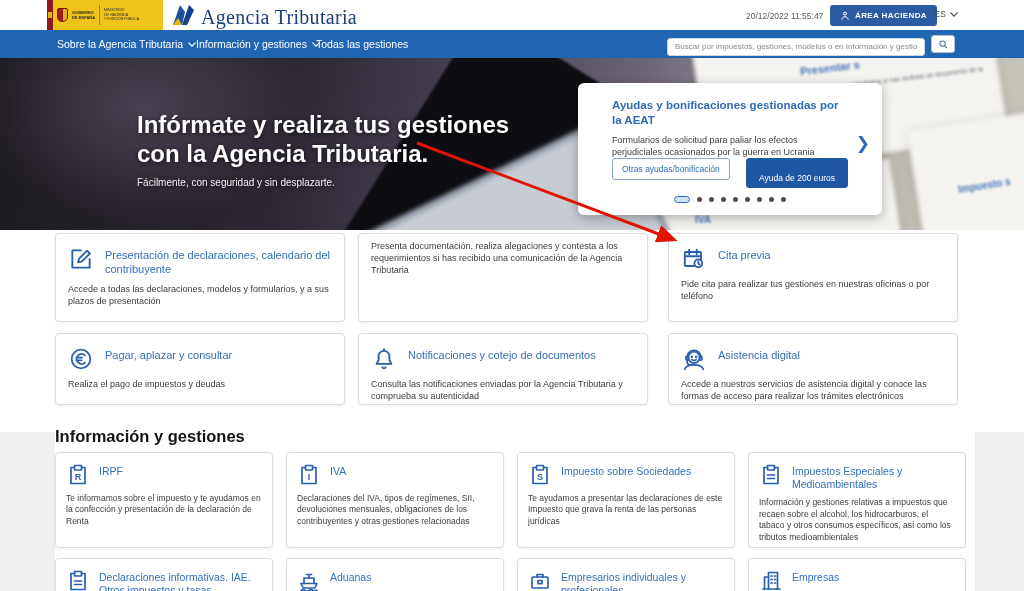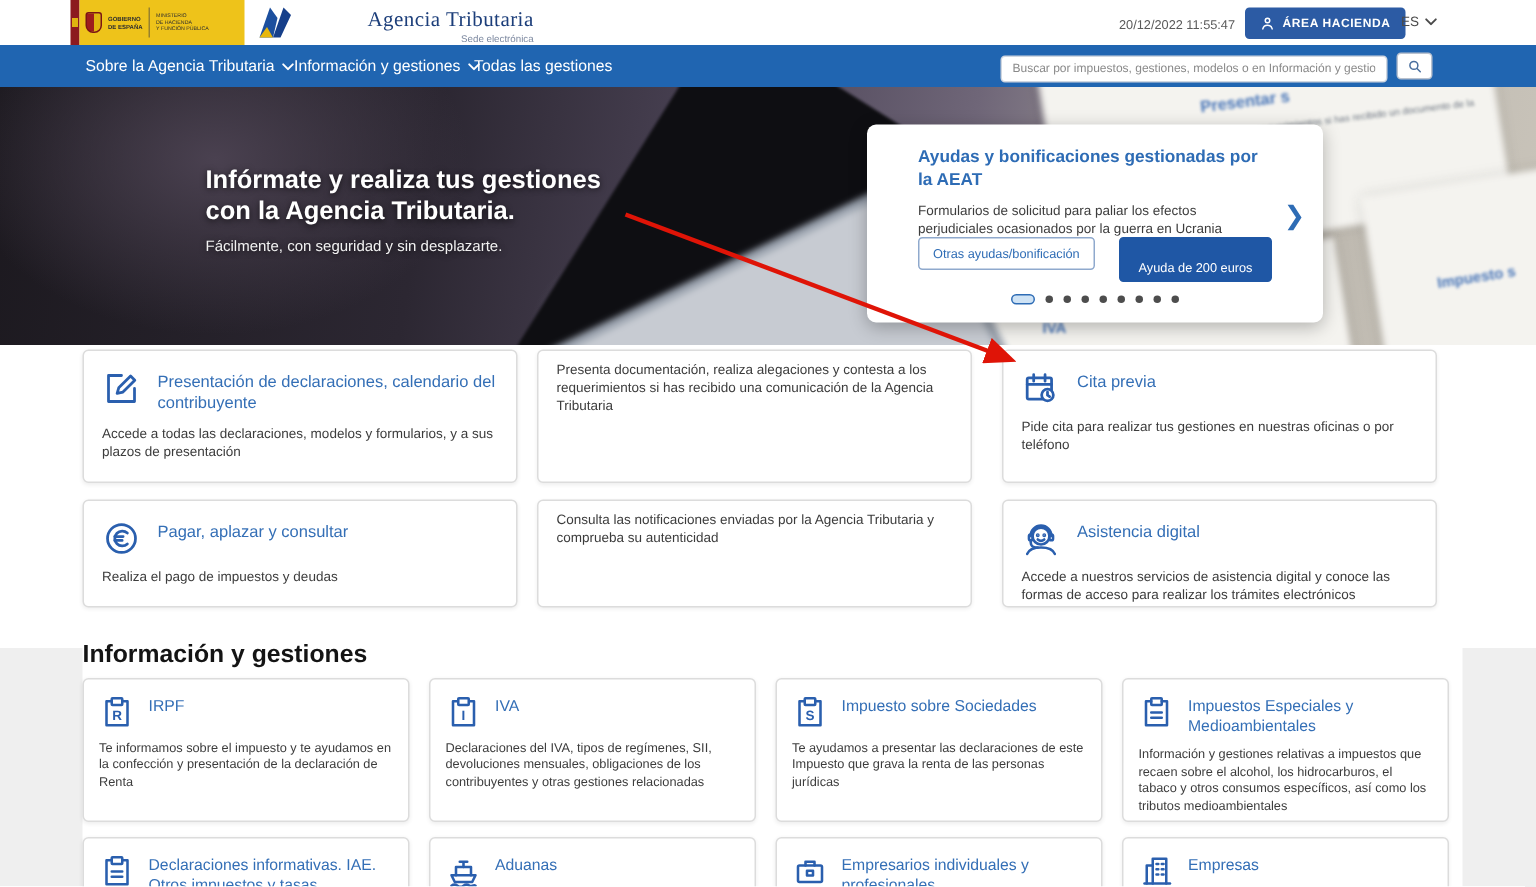--- a/index.html
+++ b/index.html
@@ -13,21 +13,21 @@
   .flag-strip { position:absolute; left:47px; top:0; width:6px; height:30px; background:#8c1a1f; }
   .flag-strip::after { content:""; position:absolute; left:1px; top:12px; width:4px; height:6px; background:#e0b50f; }
   .gov-block { position:absolute; left:53px; top:0; width:110px; height:30px; background:#eec31a; display:flex; align-items:center; gap:4px; padding:2px 4px; }
   .shield { width:11px; height:14px; background:
       linear-gradient(90deg,#9d1d1d 50%,#e0b50f 50%);
       border:1px solid #7a1515; border-radius:2px 2px 5px 5px; flex:0 0 auto; }
   .gov-txt { font-size:4px; line-height:1.25; color:#2e2e2e; font-weight:bold; white-space:pre-line; }
   .gov-div { width:1px; height:20px; background:#3f3f3f; opacity:.5; }
   .min-txt { font-size:3.5px; line-height:1.3; color:#2e2e2e; white-space:pre-line; }
   .brand { position:absolute; left:170px; top:2px; display:flex; align-items:flex-start; gap:5px; }
-  .brand-name { font-family:"Liberation Serif", serif; font-size:14px; color:#1c3e7a; letter-spacing:.3px; margin-top:4px;margin-left:44px; }
+  .brand-name { font-family:"Liberation Serif", serif; font-size:20px; color:#1c3e7a; letter-spacing:.3px; margin-top:4px; }
   .brand-sub { font-size:6.5px; color:#7d89a0; text-align:right; margin-top:1px; }
   .top-datetime { position:absolute; left:746px; top:11px; font-size:8.5px; color:#5a5a5a; }
   .btn-area { position:absolute; left:830px; top:5px; height:21px; padding:0 10px; background:#2c5ba4; border:none;
       border-radius:3px; color:#fff; font-size:8px; font-weight:bold; letter-spacing:.4px;
       display:flex; align-items:center; gap:5px; cursor:pointer; font-family:inherit; }
   .lang-sel { position:absolute; left:934px; top:9px; font-size:9px; color:#4a4a4a; display:flex; align-items:center; gap:4px; cursor:pointer; }
   
   .navbar { position:absolute; left:0; top:30px; width:1024px; height:28px; background:#2065b1; z-index:20; }
   .nav-item { position:absolute; top:0; height:28px; display:flex; align-items:center; gap:5px;
       color:#fff; font-size:10.5px; cursor:pointer; }
@@ -52,21 +52,21 @@
   .shape-doc { background:#f4f3ef; transform:rotate(-9deg); box-shadow:0 0 8px rgba(0,0,0,.15); }
   .doc-a { left:700px; top:-30px; width:300px; height:130px; }
   .doc-b { left:640px; top:120px; width:260px; height:120px; }
   .doc-c { left:920px; top:60px; width:160px; height:180px; }
   .hero-frag { position:absolute; color:#2a5fae; font-weight:bold; filter:blur(1px); opacity:.85; z-index:2; }
   .frag-1 { left:800px; top:4px; font-size:11px; transform:rotate(-7deg); }
   .frag-2 { left:838px; top:16px; font-size:6.5px; color:#55606e; font-weight:normal; transform:rotate(-7deg); }
   .frag-3 { left:695px; top:156px; font-size:10px; }
   .frag-4 { left:958px; top:122px; font-size:10px; transform:rotate(-9deg); }
   .hero-copy { position:absolute; left:137px; top:52px; z-index:3; color:#fff; text-shadow:0 1px 4px rgba(0,0,0,.65); }
-  .hero-title { font-size:17px; font-weight:bold; line-height:1.22; }
+  .hero-title { font-size:24px; font-weight:bold; line-height:1.22; }
   .hero-sub { margin-top:8px; font-size:10px; color:#f2f2f2; font-weight:normal; }
   
   .carousel { position:absolute; left:578px; top:25px; width:304px; height:132px; background:#fff; border-radius:6px;
       box-shadow:0 3px 12px rgba(0,0,0,.28); z-index:5; padding:15px 20px 0 34px; }
   .car-title { font-size:11.5px; font-weight:bold; color:#2e6cb5; line-height:1.3; width:238px; }
   .car-text { margin-top:6px; font-size:9px; color:#3d3d3d; line-height:1.35; width:230px; }
   .car-next { position:absolute; right:12px; top:52px; font-size:17px; color:#2e6cb5; cursor:pointer; line-height:1; }
   .car-btns { position:absolute; left:34px; top:75px; width:236px; display:flex; justify-content:space-between; }
   .btn-outline { height:22px; padding:0 9px; background:#fff; border:1px solid #8fa9cd; border-radius:3px;
       color:#2e6cb5; font-size:8.5px; cursor:pointer; font-family:inherit; }
@@ -248,20 +248,28 @@
           <circle cx="12" cy="12" r="8.6"></circle>
             <path d="M15.6 8.6a4.6 4.6 0 100 6.8"></path>
             <path d="M7.8 10.8h5.2M7.8 13.2h4.6"></path>
         </svg>
         <div class="card-title">Pagar, aplazar y consultar</div>
       </div>
       <div class="card-desc">Realiza el pago de impuestos y deudas</div>
     </div>
 
     <div class="card qc-r2 qc-c2">
+      <div class="card-head">
+        <svg class="icon card-icon" width="26" height="26" viewBox="0 0 24 24" fill="none" stroke="#2a5fae" stroke-width="1.7" stroke-linecap="round" stroke-linejoin="round">
+          <path d="M12 4.5a5 5 0 015 5v3.8l1.8 3.2H5.2L7 13.3V9.5a5 5 0 015-5z"></path>
+            <path d="M12 4.5V3"></path>
+            <path d="M10.4 19.5a1.7 1.7 0 003.2 0"></path>
+        </svg>
+        <div class="card-title">Notificaciones y cotejo de documentos</div>
+      </div>
       <div class="card-desc">Consulta las notificaciones enviadas por la Agencia Tributaria y comprueba su autenticidad</div>
     </div>
 
     <div class="card qc-r2 qc-c3">
       <div class="card-head">
         <svg class="icon card-icon" width="26" height="26" viewBox="0 0 24 24" fill="none" stroke="#2a5fae" stroke-width="1.6" stroke-linecap="round" stroke-linejoin="round">
           <circle cx="12" cy="10.5" r="5.2"></circle>
             <path d="M5.6 10.5a6.4 6.4 0 0112.8 0"></path>
           <rect x="4.6" y="9.5" width="2.2" height="3.6" rx="1"></rect>
             <rect x="17.2" y="9.5" width="2.2" height="3.6" rx="1"></rect>

